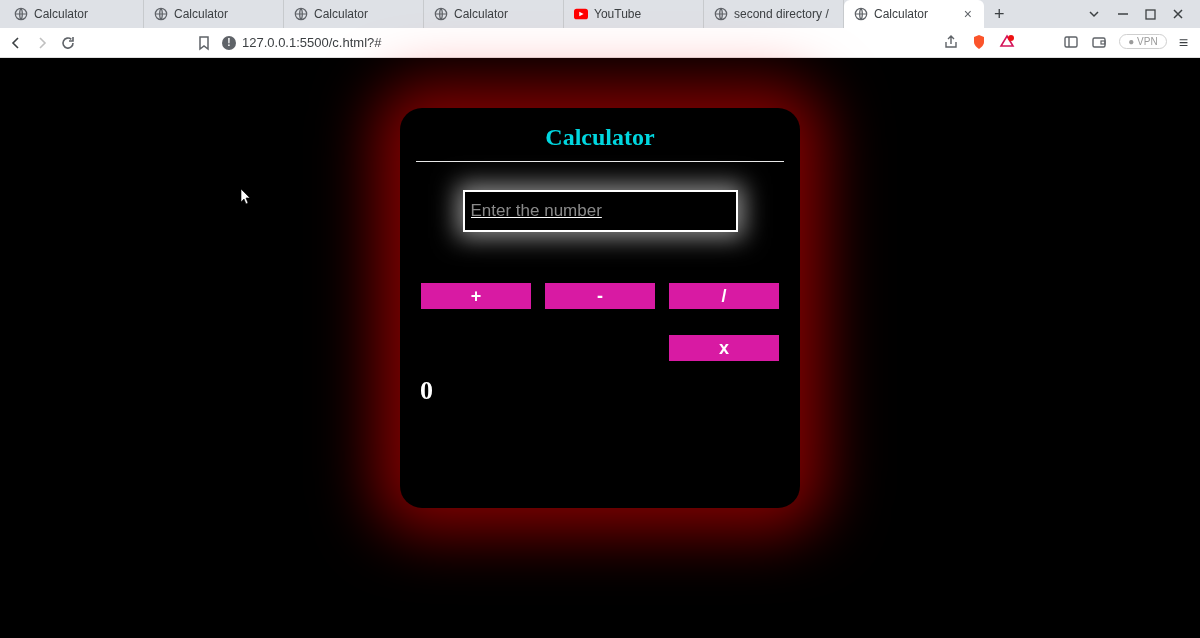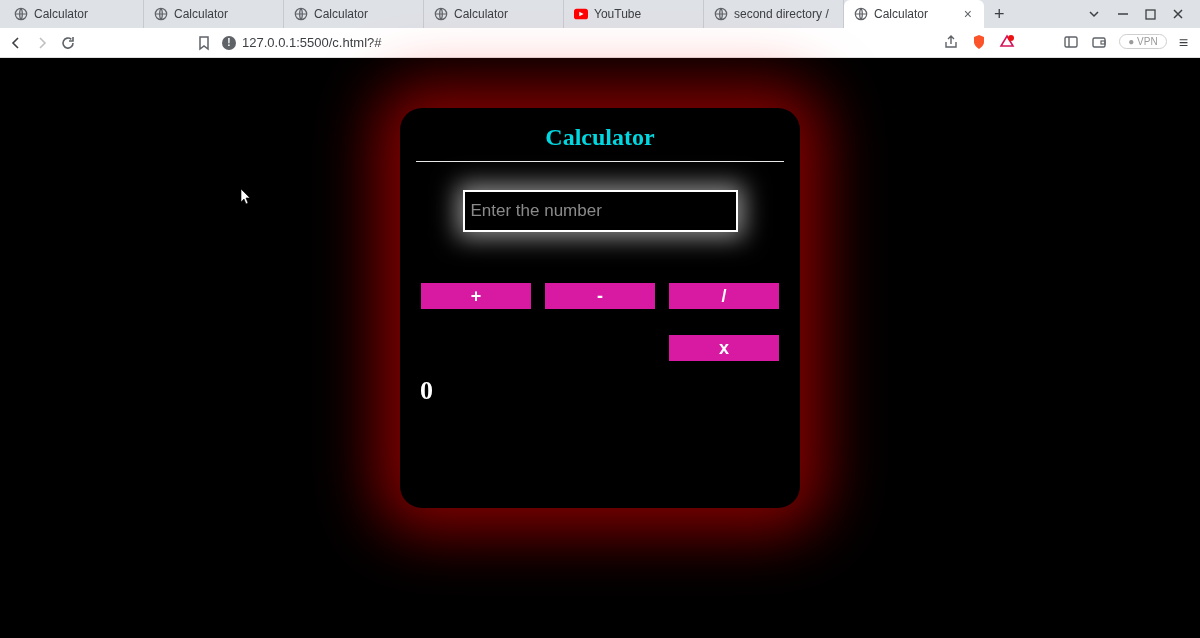--- a/index.html
+++ b/index.html
@@ -161,20 +161,21 @@
     .calc-input {
       width: 275px;
       height: 42px;
       background: #000;
       border: 2px solid #fff;
       color: #fff;
       font-size: 17px;
       padding: 0 6px;
       box-shadow: 0 0 25px 6px rgba(255,255,255,0.55);
       outline: none;
+      text-decoration: underline;
     }
     .calc-input::placeholder { color: #8a8a8a; }
     .ops-row {
       display: flex;
       justify-content: space-between;
       padding: 0 4px;
       gap: 12px;
     }
     .ops-row + .ops-row { margin-top: 24px; }
     .op-btn {

